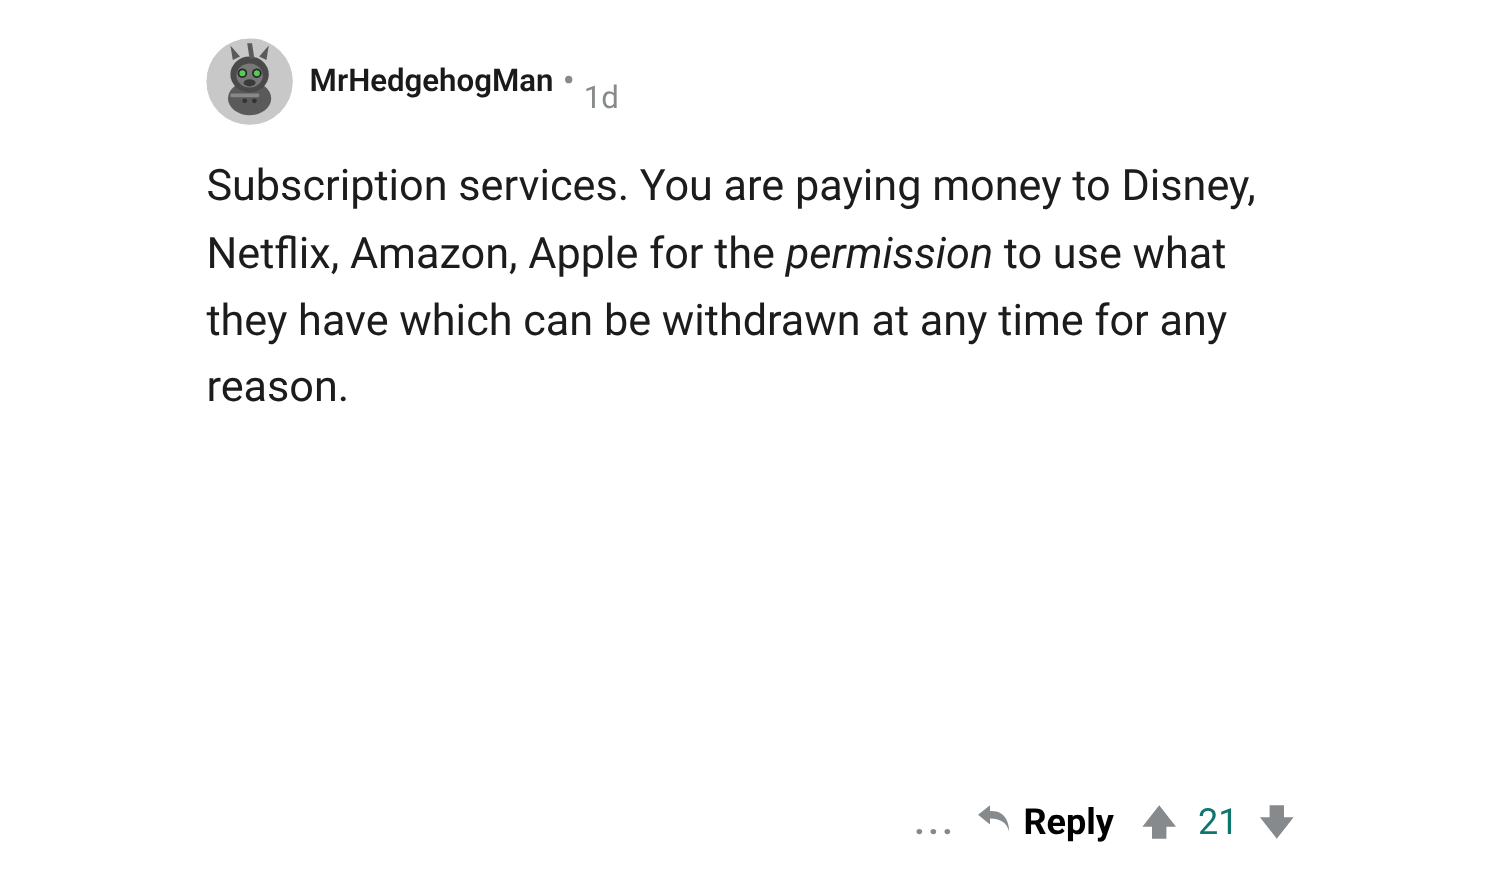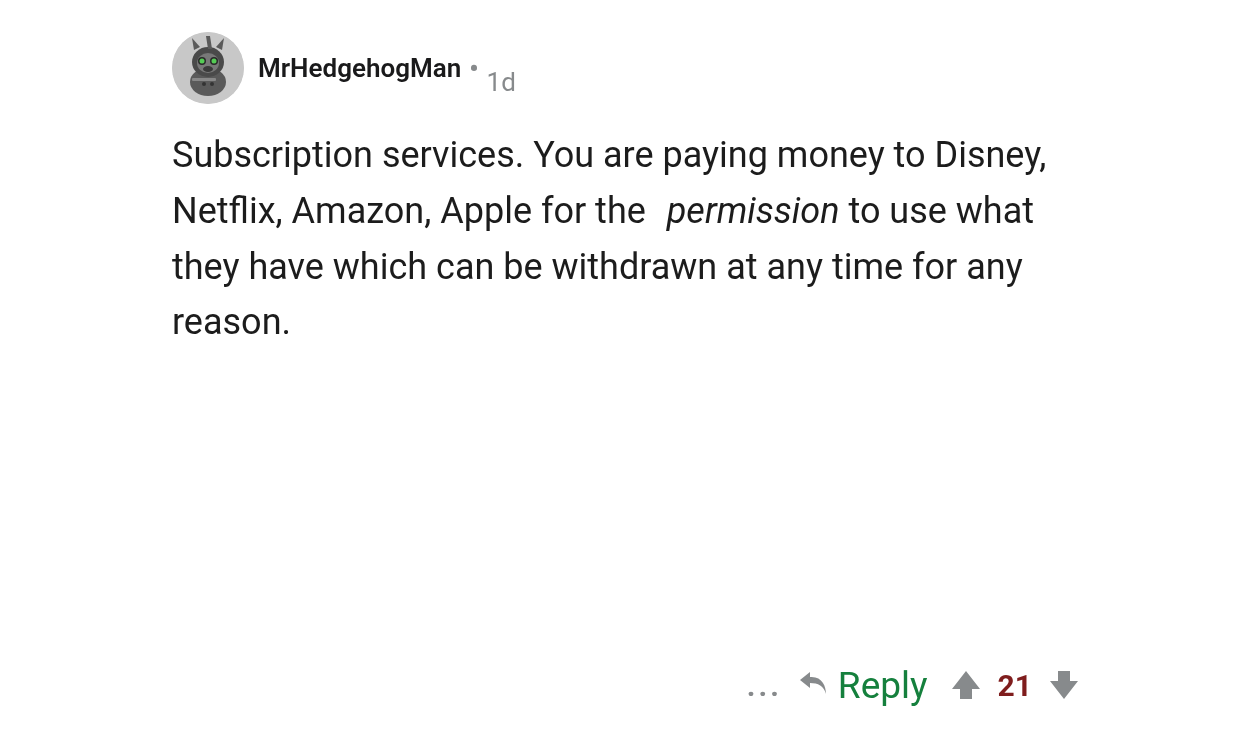--- a/index.html
+++ b/index.html
@@ -83,21 +83,20 @@
 
     .comment-text {
       font-size: 36px;
       line-height: 1.55;
       color: #1c1c1c;
       margin-bottom: 32px;
     }
 
     .comment-text em {
       font-style: italic;
-      margin-left: 12px;
     }
 
     .comment-actions {
       display: flex;
       align-items: center;
       justify-content: flex-end;
       gap: 16px;
       padding-top: 12px;
     }
 
@@ -116,23 +115,23 @@
       cursor: pointer;
       color: #878a8c;
     }
 
     .reply-icon {
       font-size: 30px;
       color: #878a8c;
     }
 
     .reply-label {
-      font-size: 37px;
-      font-weight: 400;
-      color: #15803d;
+      font-size: 30px;
+      font-weight: 700;
+      color: #000000;
     }
 
     .action-vote {
       display: flex;
       align-items: center;
       gap: 10px;
     }
 
     .vote-up-btn {
       cursor: pointer;
@@ -141,22 +140,22 @@
       justify-content: center;
     }
 
     .vote-up-icon {
       width: 36px;
       height: 36px;
     }
 
     .vote-count {
       font-size: 30px;
-      font-weight: 700;
-      color: #7f1d1d;
+      font-weight: 400;
+      color: #0f766e;
     }
 
     .vote-down-btn {
       cursor: pointer;
       display: flex;
       align-items: center;
       justify-content: center;
     }
 
     .vote-down-icon {

